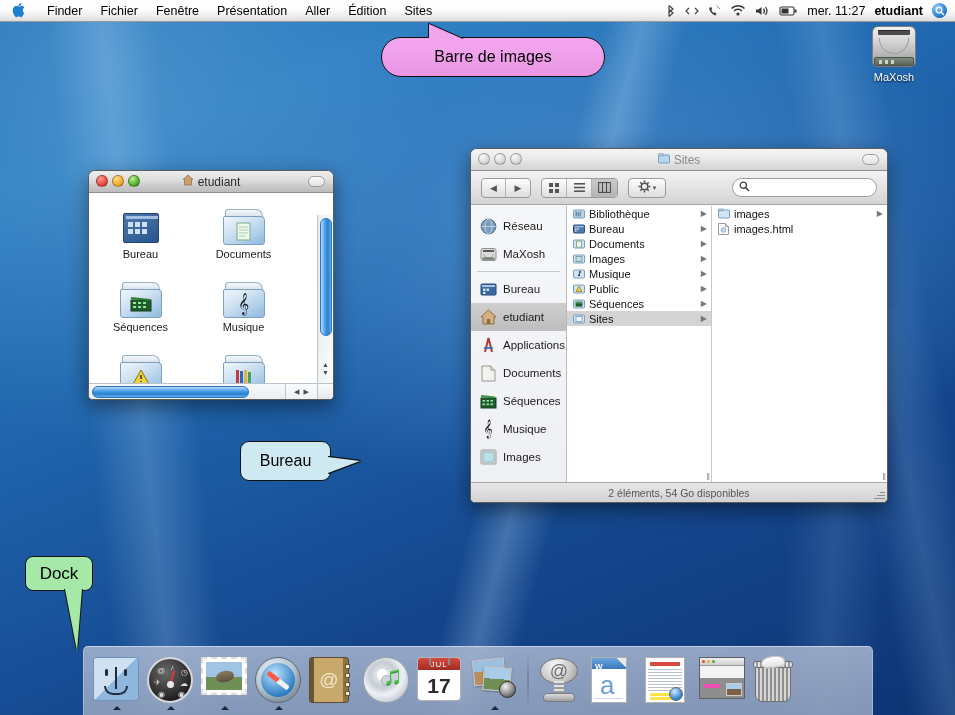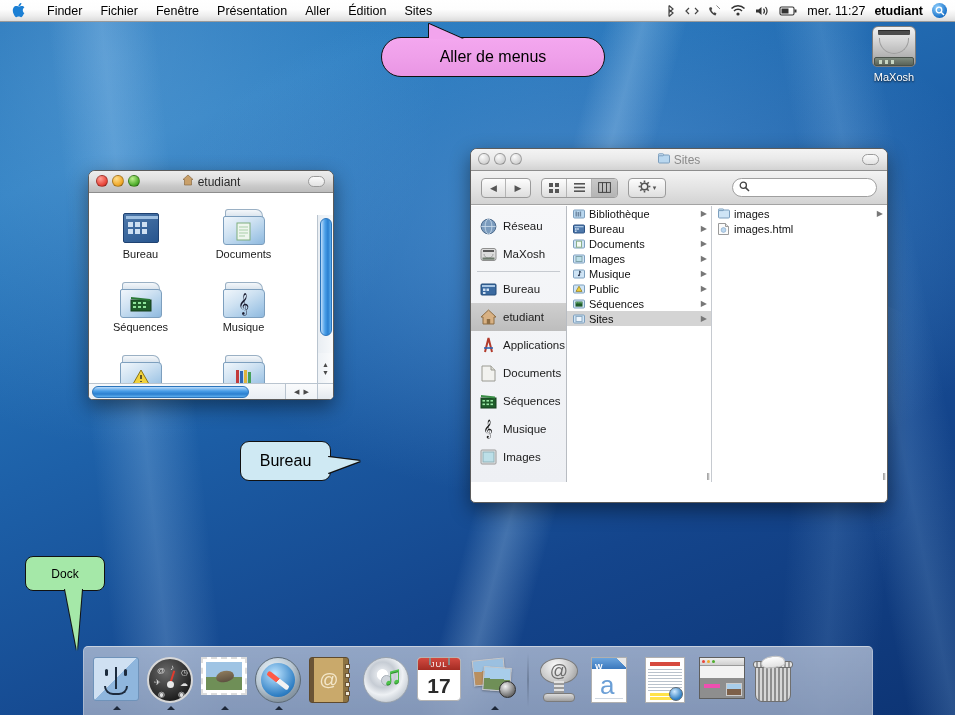--- a/index.html
+++ b/index.html
@@ -73,21 +73,21 @@
   }
   #callout-bureau { left:240px; top:441px; }
   #callout-bureau .body { width:91px; height:40px; background:#cfe9f3; border-radius:9px; font-size:16px; }
   #callout-bureau .tail {
       position:absolute; left:88px; top:16px; width:0;height:0;
       border-top:4px solid transparent; border-bottom:12px solid transparent;
       border-left:32px solid #cfe9f3;
       filter:drop-shadow(0 -1px 0 #111) drop-shadow(0 1px 0 #111) drop-shadow(1px 0 0 #111);
   }
   #callout-dock { left:25px; top:556px; }
-  #callout-dock .body { width:80px; height:35px; background:#a5e8a8; border-radius:8px; font-size:12px; }
+  #callout-dock .body { width:68px; height:35px; background:#a5e8a8; border-radius:8px; font-size:17px; }
   #callout-dock .tail {
       position:absolute; left:40px; top:33px; width:0;height:0;
       border-left:12px solid transparent; border-right:5px solid transparent;
       border-top:62px solid #a5e8a8;
       filter:drop-shadow(-1px 0 0 #111) drop-shadow(1px 0 0 #111);
   }
 
   
   #drive-icon { position:absolute; left:862px; top:24px; width:64px; text-align:center; z-index:5; }
   .hdd { width:50px; height:45px; margin:0 auto; position:relative; }
@@ -381,21 +381,21 @@
         <i style="left:4px"></i>
         <i style="left:10px"></i>
         <i style="left:16px"></i>
       </div>
   </div>
   <div class="drive-label">MaXosh</div>
 </div>
 
 <div class="bubble" id="callout-menubar">
   <div class="tail"></div>
-  <div class="body">Aller de menus</div>
+  <div class="body">Barre de images</div>
 </div>
 
 <div class="win" id="win-etudiant">
   <div class="titlebar active">
     <div class="lights">
       <div class="light lt-close"></div>
       <div class="light lt-min"></div>
       <div class="light lt-max"></div>
     </div>
     <div class="tb-title">
@@ -811,20 +811,28 @@
                 <circle cx="5.5" cy="7" r="2.4" fill="#bdd8ef" stroke="#7b9fc4" stroke-width=".6"></circle>
               </svg>
           </span>
           <span class="nm">images.html</span>
         </div>
         <div class="col-grip">‖</div>
       </div>
     </div>
   </div>
 
+  <div class="statusbar">
+    <span>2 éléments, 54 Go disponibles</span>
+    <div class="resize-grip">
+      <i style="bottom:1px;width:11px"></i>
+        <i style="bottom:4px;width:8px"></i>
+        <i style="bottom:7px;width:5px"></i>
+    </div>
+  </div>
 </div>
 
 <div class="bubble" id="callout-bureau">
   <div class="body">Bureau</div>
   <div class="tail"></div>
 </div>
 
 <div class="bubble" id="callout-dock">
   <div class="body">Dock</div>
   <div class="tail"></div>

